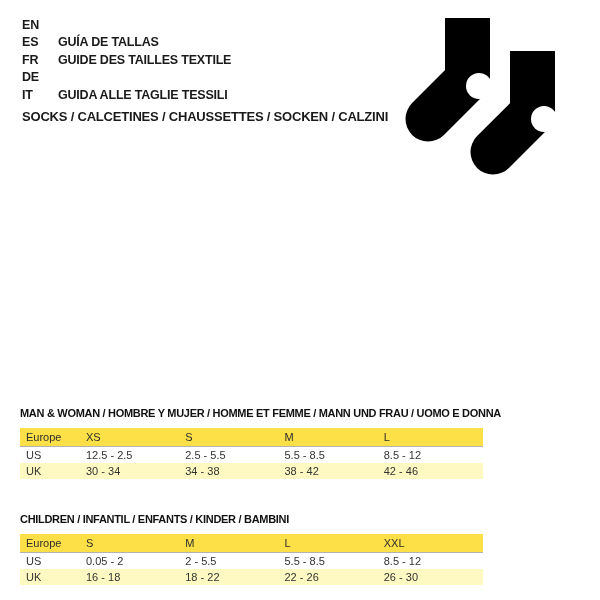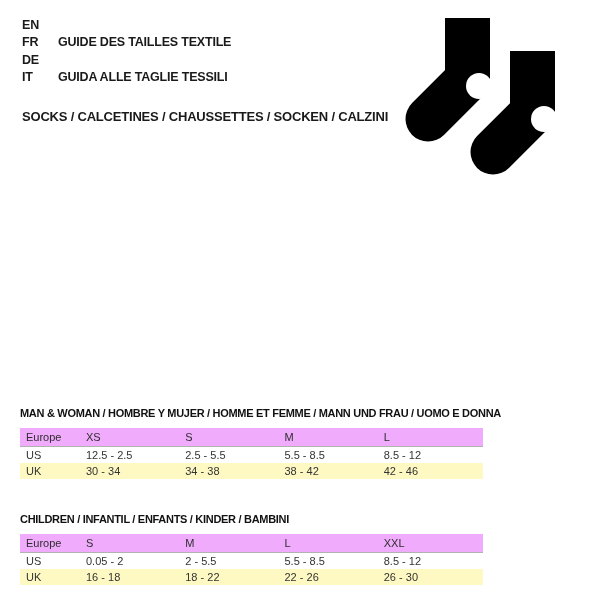--- a/index.html
+++ b/index.html
@@ -73,36 +73,40 @@
     display: grid;
     grid-template-columns: 66px 1fr 1fr 1fr 1fr;
     align-items: center;
     font-size: 11px;
     color: #333333;
   }
   .grid .cell { text-align: left; }
   .grid .cell.region { text-align: left; padding-left: 6px; }
   .grid.header {
     height: 19px;
-    background: #f0abfc;
+    background: #fde047;
     border-bottom: 1px solid #b2b2b2;
     color: #2e2e2e;
   }
   .grid.row { height: 16px; }
   .grid.row.zebra { background: #fef9c3; }
 
   .t-adult { top: 407px; }
   .t-children { top: 513px; }
 </style>
 </head>
 <body>
 
 <div class="lang-list">
   <div class="lang-row">
     <span class="lang-code">EN</span>
+  </div>
+  <div class="lang-row">
+    <span class="lang-code">ES</span>
+    <span class="lang-label">GUÍA DE TALLAS</span>
   </div>
   <div class="lang-row">
     <span class="lang-code">FR</span>
     <span class="lang-label">GUIDE DES TAILLES TEXTILE</span>
   </div>
   <div class="lang-row">
     <span class="lang-code">DE</span>
   </div>
   <div class="lang-row">
     <span class="lang-code">IT</span>

